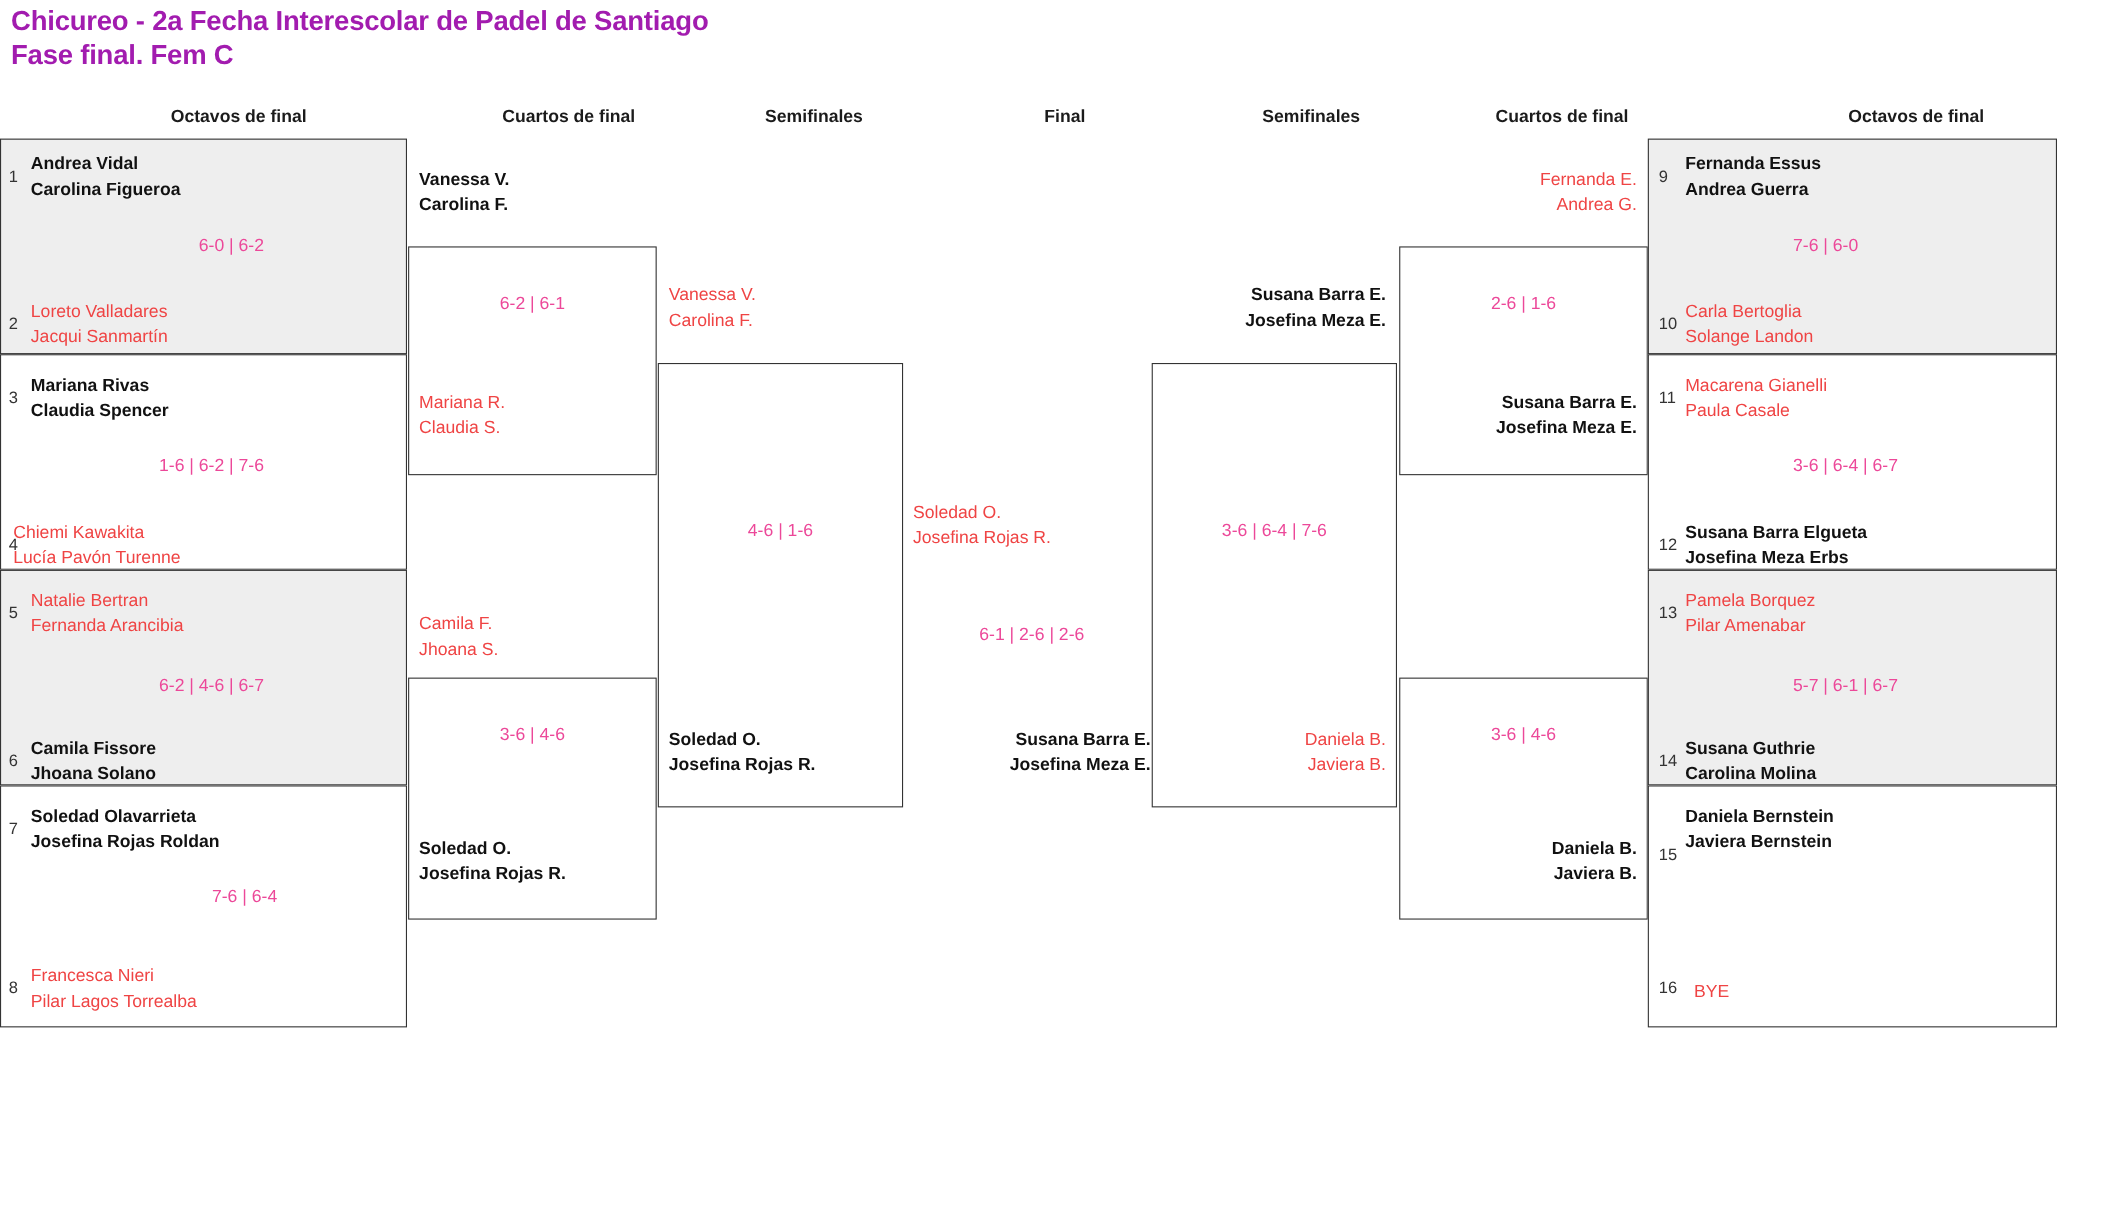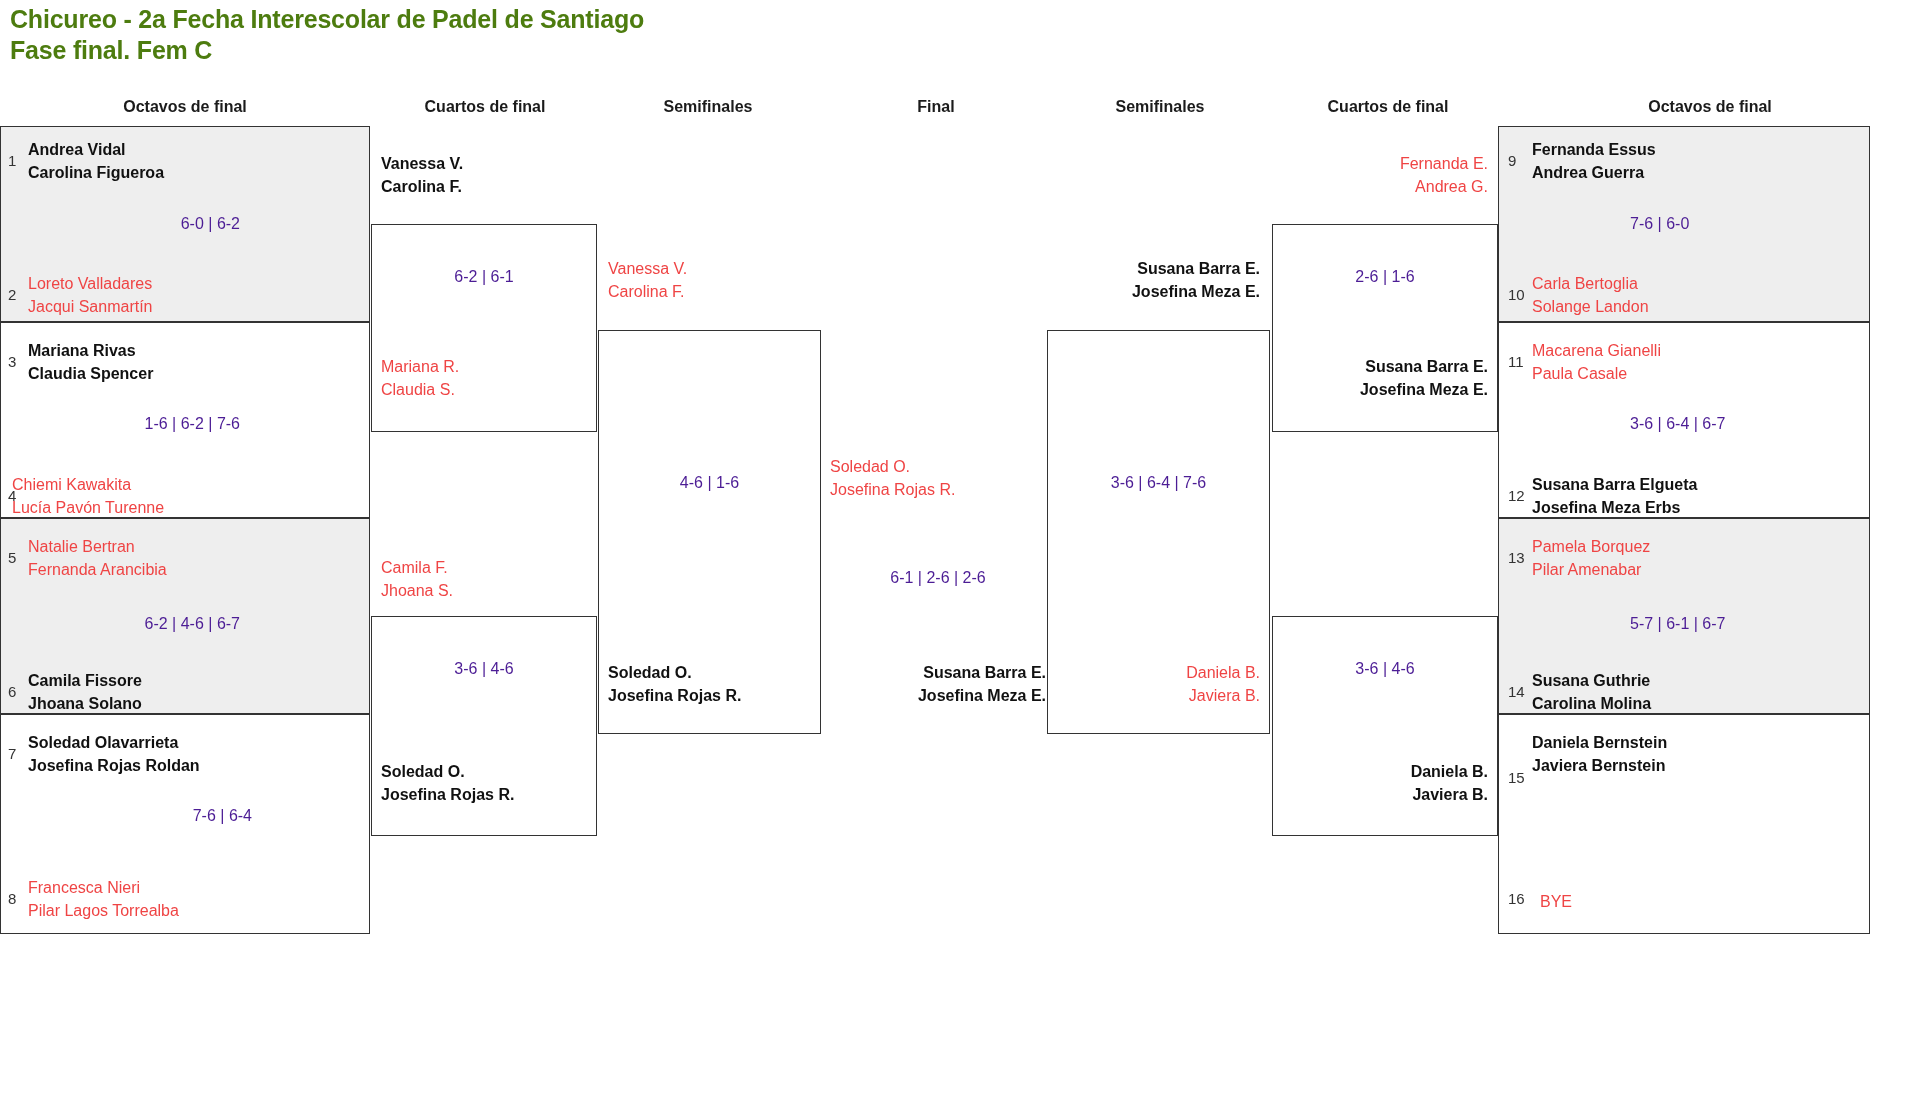--- a/index.html
+++ b/index.html
@@ -8,49 +8,49 @@
     background:#ffffff;
     font-family:"Liberation Sans","DejaVu Sans",sans-serif;
     color:#1b1b1b;
     overflow:hidden;
     position:relative;
   }
   
   #header{position:absolute;left:0;top:0;width:1920px;height:92px;}
   #title-block{position:absolute;left:10px;top:4px;}
   #title-line1,#title-line2{
-    font-size:25px;line-height:31px;font-weight:600;letter-spacing:-0.2px;color:#4d7c0f;
+    font-size:25px;line-height:31px;font-weight:600;letter-spacing:-0.2px;color:#a21caf;
     white-space:nowrap;
   }
   
   #logo{position:absolute;right:16px;top:8px;width:250px;height:58px;}
   #logo svg{display:block;}
   
   .col-head{
     position:absolute;top:98px;
     font-size:16px;font-weight:600;color:#1b1b1b;
-    text-align:center;white-space:nowrap;
+    text-align:center;white-space:nowrap;padding-left:32px;
   }
   
   #bracket{position:absolute;left:0;top:0;width:1920px;height:1100px;}
 
   
   .box{position:absolute;box-sizing:border-box;}
   .r16{border:1px solid #333;}
   .r16.shade{background:#eeeeee;}
   .r16.plain{background:#ffffff;}
 
   .conn{position:absolute;box-sizing:border-box;border:1px solid #333;background:transparent;}
 
   
   .team{position:absolute;font-size:16px;line-height:23px;white-space:nowrap;}
   .team .ln{display:block;}
   .win{font-weight:700;color:#111;}
   .lose{font-weight:400;color:#ef4444;}
-  .score{position:absolute;font-size:16px;color:#4c1d95;white-space:nowrap;}
+  .score{position:absolute;font-size:16px;color:#ec4899;white-space:nowrap;}
   .seed{position:absolute;font-size:15px;color:#333;white-space:nowrap;}
   .ta-l{text-align:left;}
   .ta-r{text-align:right;}
 </style>
 </head>
 <body>
 
 <div id="header">
   <div id="title-block">
     <div id="title-line1">Chicureo - 2a Fecha Interescolar de Padel de Santiago</div>

